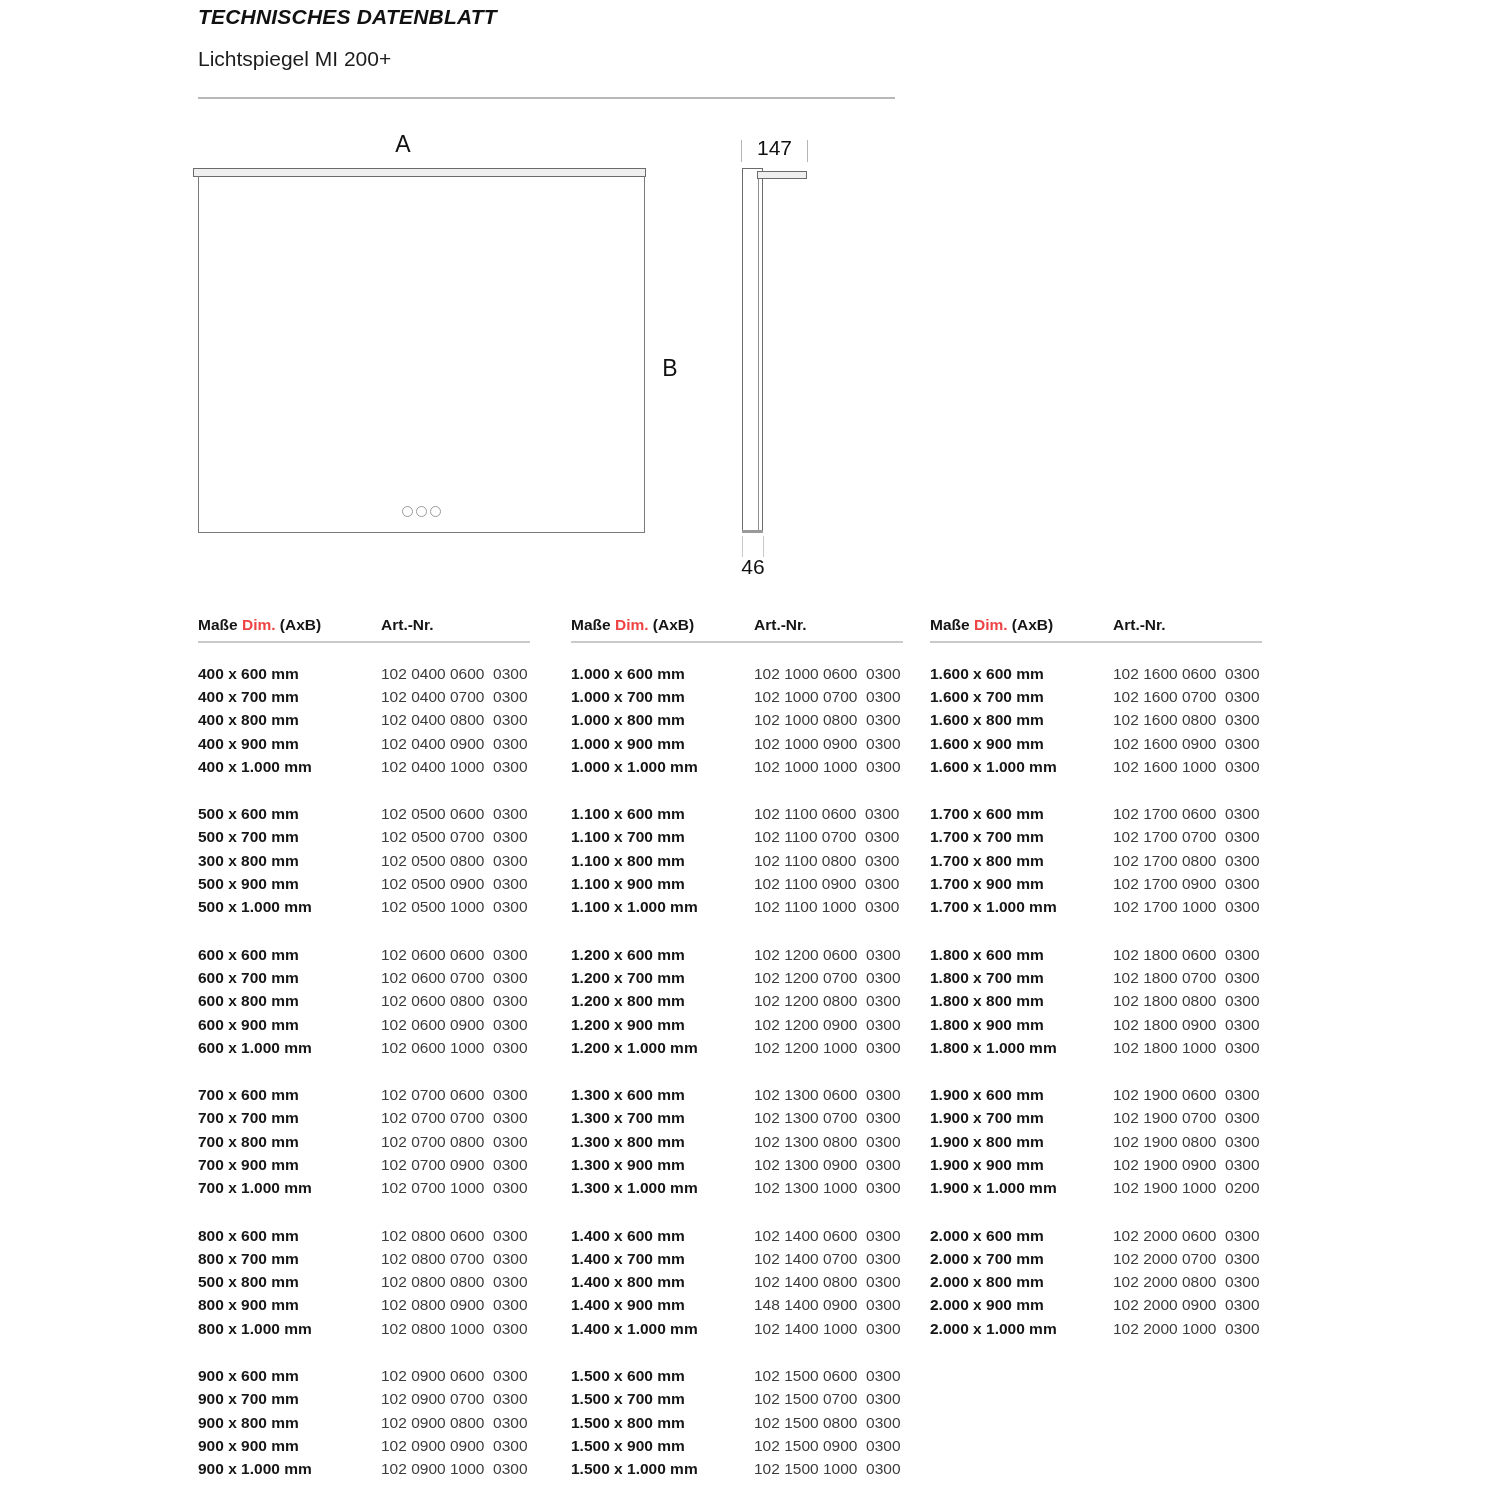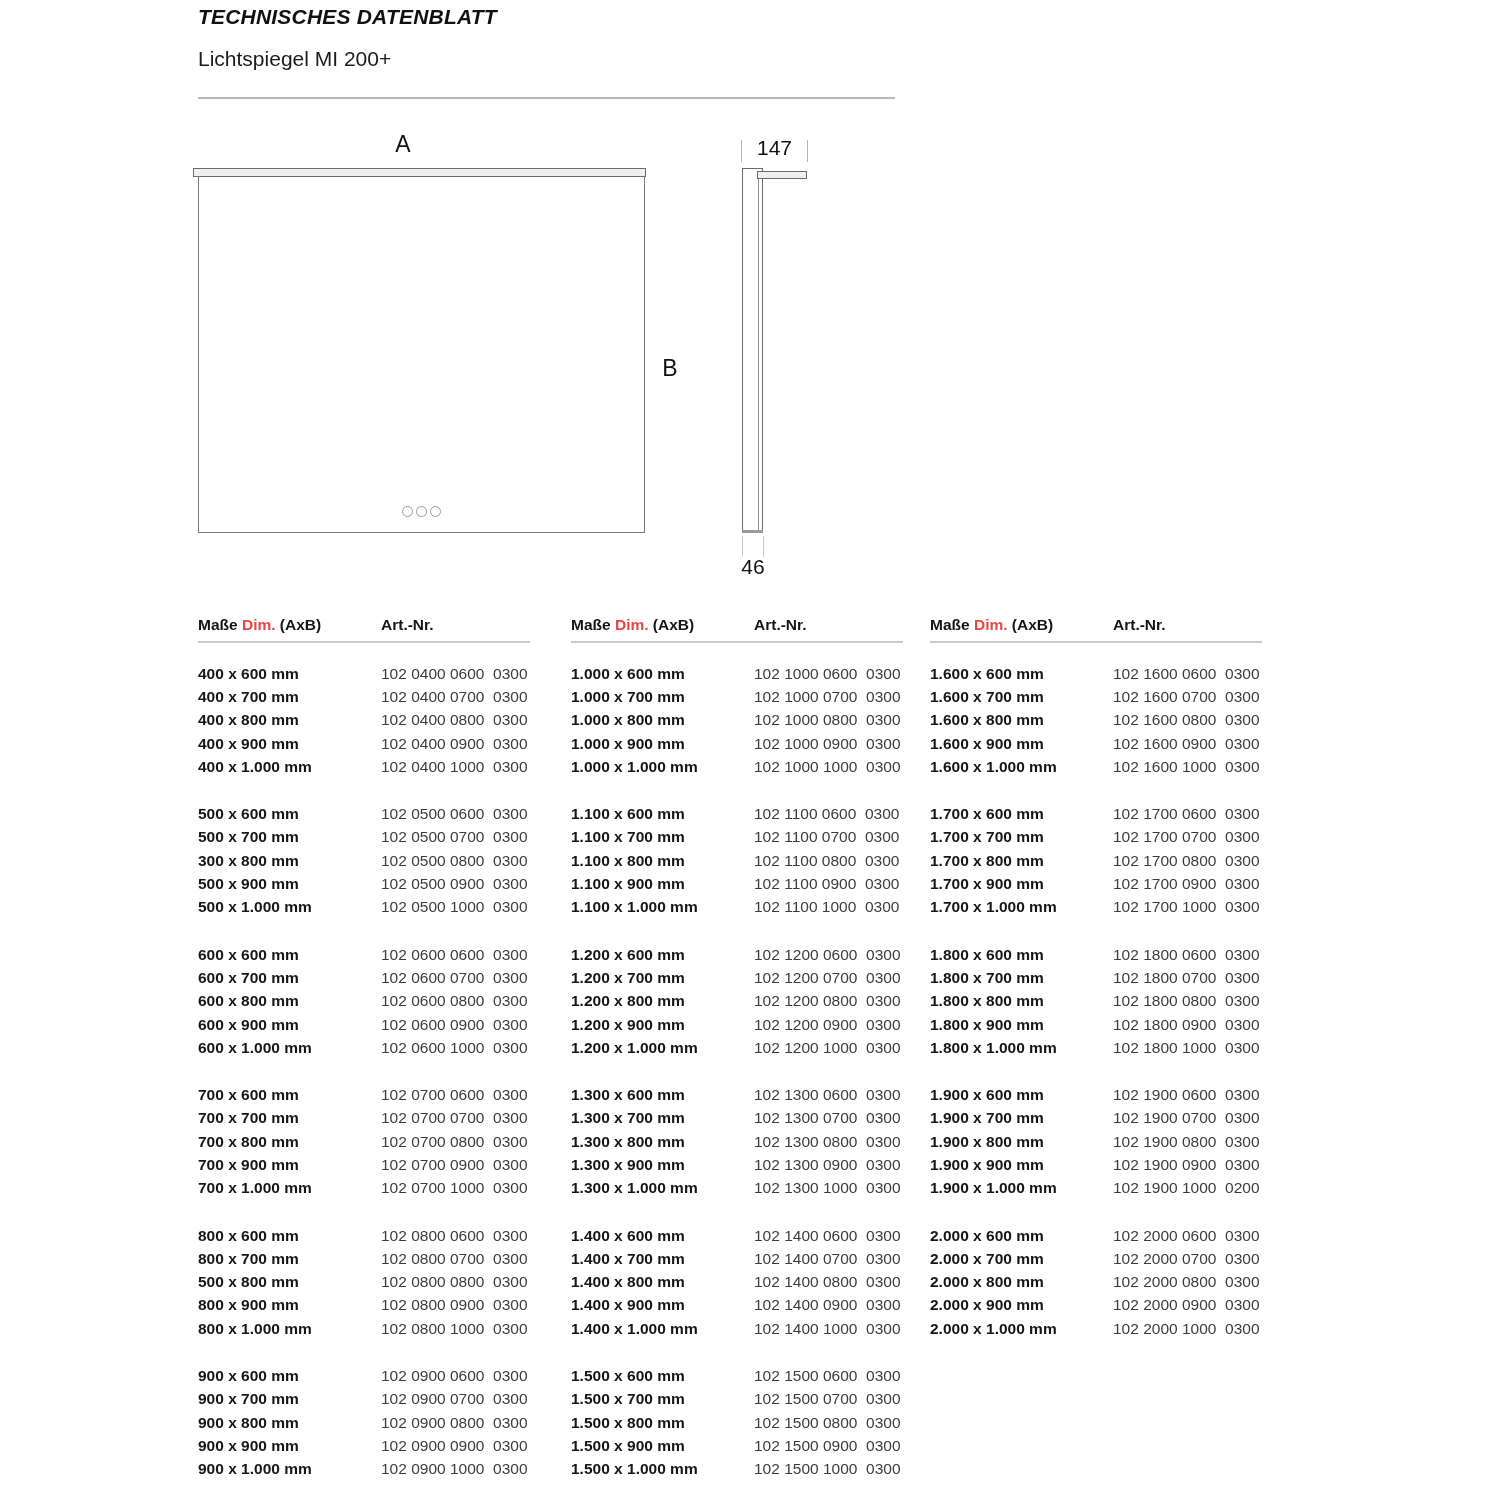--- a/index.html
+++ b/index.html
@@ -336,21 +336,21 @@
         <div class="row">
           <span class="size">1.400 x 700 mm</span>
           <span class="art">102 1400 0700  0300</span>
         </div>
         <div class="row">
           <span class="size">1.400 x 800 mm</span>
           <span class="art">102 1400 0800  0300</span>
         </div>
         <div class="row">
           <span class="size">1.400 x 900 mm</span>
-          <span class="art">102 1400 0900  0300</span>
+          <span class="art">148 1400 0900  0300</span>
         </div>
         <div class="row">
           <span class="size">1.400 x 1.000 mm</span>
           <span class="art">102 1400 1000  0300</span>
         </div>
       </div>
       <div class="block">
         <div class="row">
           <span class="size">1.500 x 600 mm</span>
           <span class="art">102 1500 0600  0300</span>

